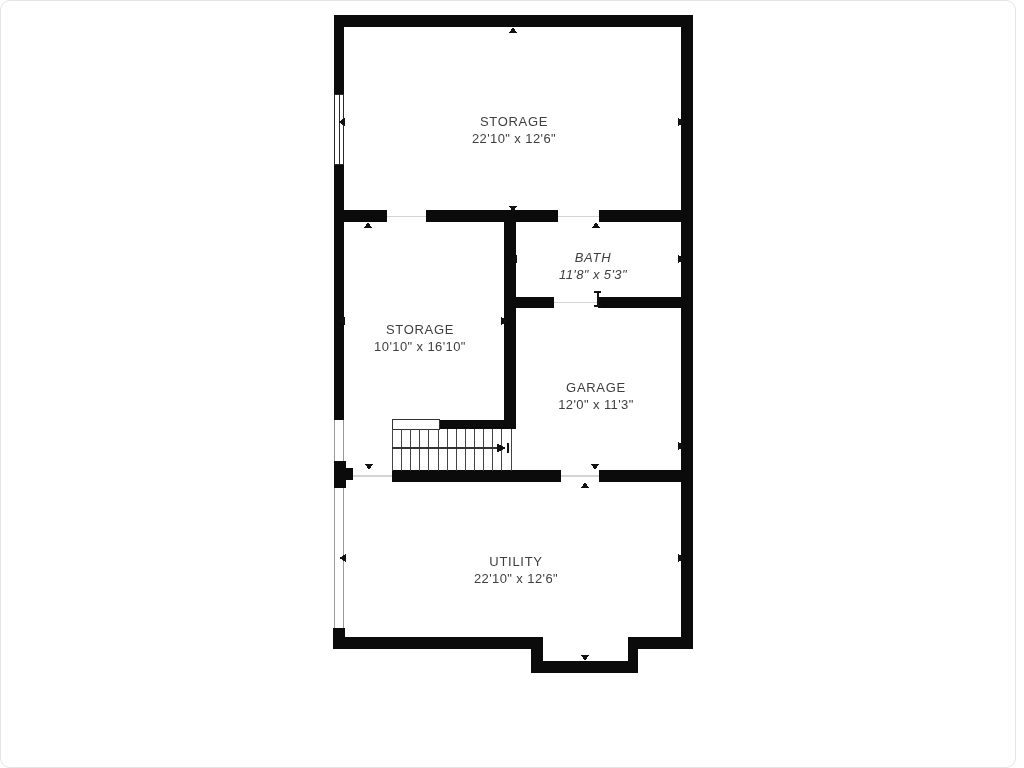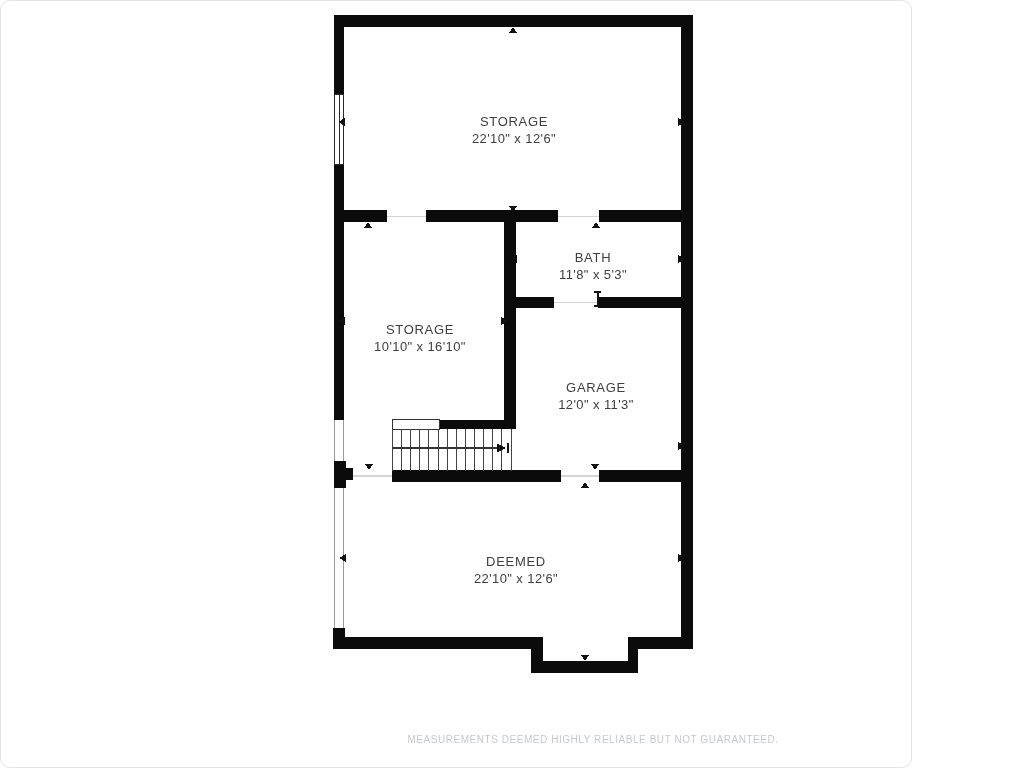--- a/index.html
+++ b/index.html
@@ -3,21 +3,21 @@
 <meta charset="utf-8">
 <style>
   html, body {
     margin: 0;
     padding: 0;
     background: #ffffff;
     font-family: "Liberation Sans", sans-serif;
   }
   .page {
     position: relative;
-    width: 912px;
+    width: 1016px;
     height: 768px;
     background: #ffffff;
     border: 1px solid #e4e4e4;
     border-radius: 10px;
     box-sizing: border-box;
     overflow: hidden;
   }
   .plan-svg {
     position: absolute;
     left: 0;
@@ -160,35 +160,34 @@
       <polygon points="684,557 677,553 677,561"></polygon>
       <polygon points="584,660 580,654 588,654"></polygon>
     </g>
   </svg>
 
   <div class="room-label" style="left:513px; top:113px;">
     <div class="room-name">STORAGE</div>
     <div class="room-dims">22'10" x 12'6"</div>
   </div>
 
-  <div class="room-label" style="left:592px; top:249px;">
+  <div class="room-label" style="left:592px; top:249px;font-style:italic;">
     <div class="room-name">BATH</div>
     <div class="room-dims">11'8" x 5'3"</div>
   </div>
 
   <div class="room-label" style="left:419px; top:321px;">
     <div class="room-name">STORAGE</div>
     <div class="room-dims">10'10" x 16'10"</div>
   </div>
 
   <div class="room-label" style="left:595px; top:379px;">
     <div class="room-name">GARAGE</div>
     <div class="room-dims">12'0" x 11'3"</div>
   </div>
 
   <div class="room-label" style="left:515px; top:553px;">
-    <div class="room-name">DEEMED</div>
+    <div class="room-name">UTILITY</div>
     <div class="room-dims">22'10" x 12'6"</div>
   </div>
 
-  <div class="footer-disclaimer">MEASUREMENTS DEEMED HIGHLY RELIABLE BUT NOT GUARANTEED.</div>
 
 </div>
 
 </body></html>

